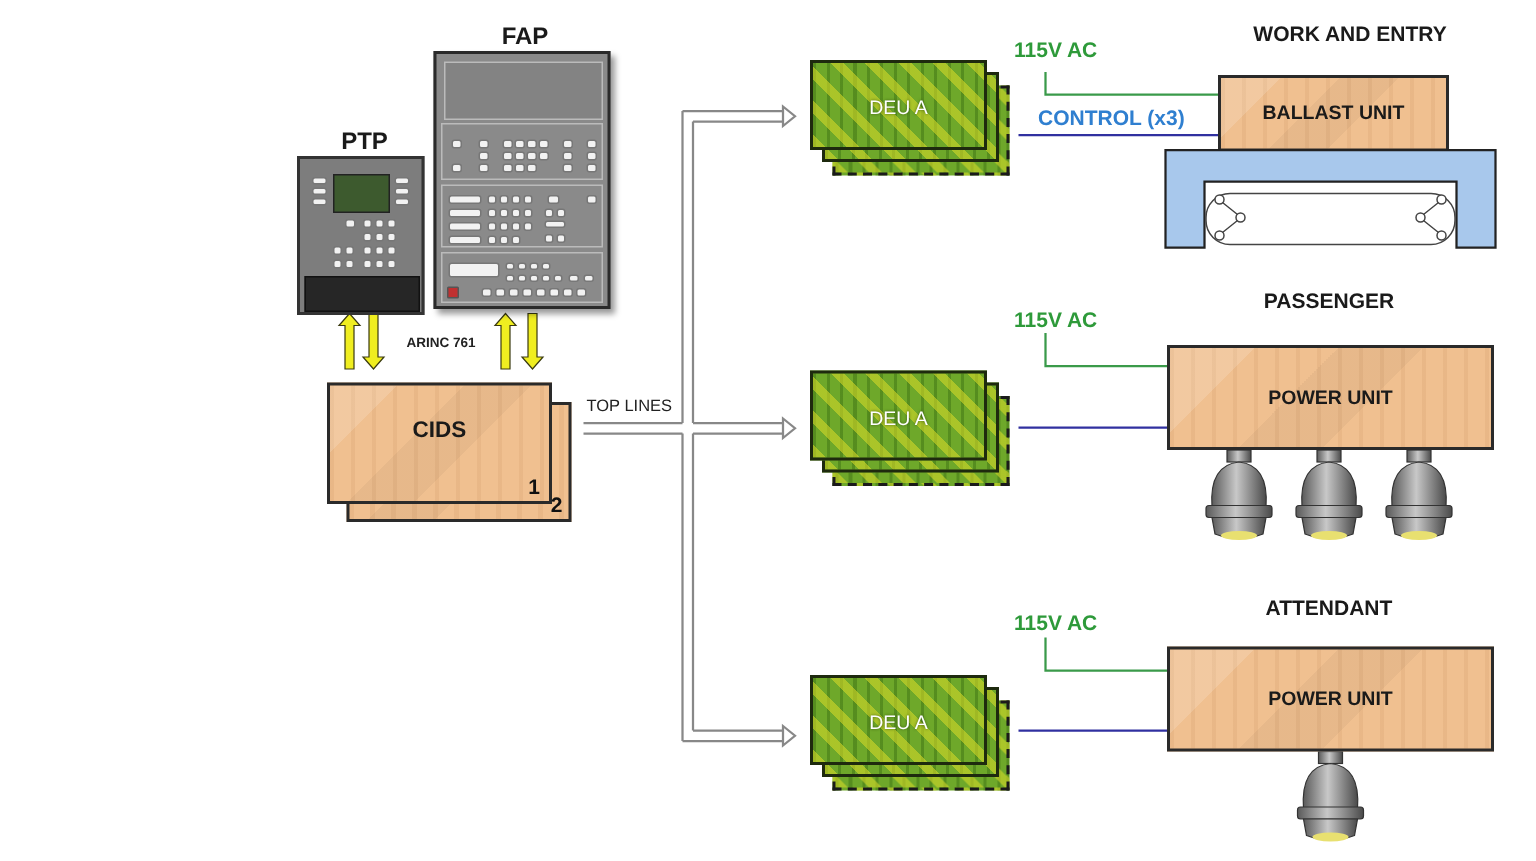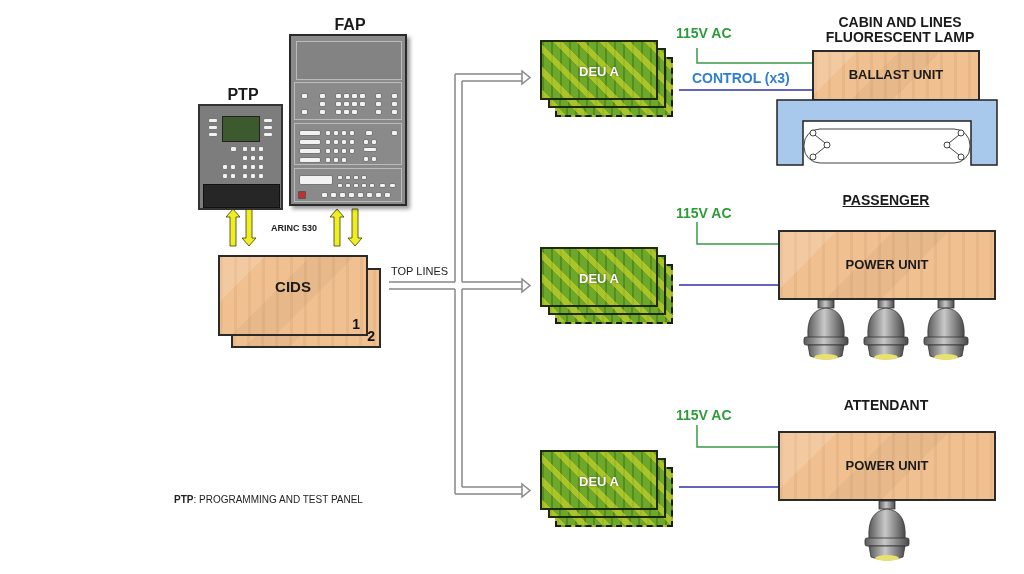--- a/index.html
+++ b/index.html
@@ -9,21 +9,21 @@
   .green{color:#2e9a3a;font-weight:bold;font-size:14px;}
   .blue{color:#2f7fd0;font-weight:bold;font-size:14px;}
   .pcb-tan{background:
       linear-gradient(135deg,rgba(255,255,255,0.15) 0 20%,transparent 20% 40%,rgba(0,0,0,0.04) 40% 60%,transparent 60%),
       repeating-linear-gradient(90deg,rgba(180,120,70,0.12) 0 3px,transparent 3px 14px),
       #f0c090;border:2px solid #2a2a2a;box-sizing:border-box;}
   .pcb-green{background:
       repeating-linear-gradient(45deg,rgba(220,220,40,0.55) 0 6px,transparent 6px 16px),
       repeating-linear-gradient(90deg,rgba(40,90,10,0.35) 0 2px,transparent 2px 9px),
       #6ea82a;border:2px solid #1e2a0e;box-sizing:border-box;}
-  .deu-text{color:#fff;font-weight:bold;font-size:13px;text-shadow:0 0 2px #3a5a10;}
+  .deu-text{color:#fff;font-weight:normal;font-size:13px;text-shadow:0 0 2px #3a5a10;}
   .btn{position:absolute;background:#f2f2f2;border:1px solid #777;border-radius:2px;box-sizing:border-box;}
   .panel{background:#7d7d7d;border:2px solid #333;box-sizing:border-box;}
   .legend-line{font-size:10px;color:#222;height:16px;line-height:16px;white-space:nowrap;}
   .legend-line b{font-weight:bold;}
 </style>
 </head>
 <body>
 
 <svg class="abs" style="left:0;top:0" width="1024" height="574">
 
@@ -174,21 +174,21 @@
     <div class="btn" style="left:35px;top:23px;width:7px;height:6px;"></div>
     <div class="btn" style="left:44px;top:23px;width:7px;height:6px;"></div>
     <div class="btn" style="left:53px;top:23px;width:7px;height:6px;"></div>
     <div class="btn" style="left:62px;top:23px;width:7px;height:6px;"></div>
     <div class="btn" style="left:71px;top:23px;width:7px;height:6px;"></div>
     <div class="btn" style="left:80px;top:23px;width:7px;height:6px;"></div>
     <div class="btn" style="left:89px;top:23px;width:7px;height:6px;"></div>
   </div>
 </div>
 
-<div class="abs" style="left:271px;top:223px;font-size:9px;font-weight:bold;color:#222;">ARINC 530</div>
+<div class="abs" style="left:271px;top:223px;font-size:9px;font-weight:bold;color:#222;">ARINC 761</div>
 
 <div class="abs pcb-tan" style="left:231px;top:268px;width:150px;height:80px;">
   <div class="abs" style="right:4px;bottom:2px;font-size:14px;font-weight:bold;color:#111;">2</div>
 </div>
 <div class="abs pcb-tan" style="left:218px;top:255px;width:150px;height:81px;">
   <div class="abs lbl" style="left:0;top:22px;width:100%;font-size:15px;">
     <div>CIDS</div>
   </div>
   <div class="abs" style="right:6px;bottom:2px;font-size:14px;font-weight:bold;color:#111;">1</div>
 </div>
@@ -212,45 +212,44 @@
   <div class="abs pcb-green" style="left:15px;top:17px;width:118px;height:60px;border:2px dashed #1a1a1a;"></div>
   <div class="abs pcb-green" style="left:8px;top:8px;width:118px;height:60px;"></div>
   <div class="abs pcb-green" style="left:0;top:0;width:118px;height:60px;">
     <div class="abs deu-text" style="left:0;top:22px;width:100%;text-align:center;">DEU A</div>
   </div>
 </div>
 
 <div class="abs green" style="left:676px;top:25px;">115V AC</div>
 <div class="abs blue" style="left:692px;top:70px;">CONTROL (x3)</div>
 <div class="abs lbl" style="left:800px;top:15px;width:200px;font-size:14px;">
-  <div>CABIN AND LINES</div>
-  <div>FLUORESCENT LAMP</div>
-</div>
-<div class="abs pcb-tan" style="left:812px;top:50px;width:168px;height:51px;">
+  <div>WORK AND ENTRY</div>
+</div>
+<div class="abs pcb-tan" style="left:812px;top:50px;width:154px;height:51px;">
   <div class="abs lbl" style="left:0;top:16px;width:100%;font-size:13px;">BALLAST UNIT</div>
 </div>
 <svg class="abs" style="left:776px;top:99px" width="222" height="70">
   <path d="M1 1 H221 V66 H195 V22 H27 V66 H1 Z" fill="#a8c8ec" stroke="#222" stroke-width="1.5"></path>
   <rect x="28" y="30" width="166" height="34" rx="16" fill="#fff" stroke="#444" stroke-width="1"></rect>
   <g fill="#fff" stroke="#444" stroke-width="1">
     <circle cx="37" cy="34" r="3"></circle>
       <circle cx="37" cy="58" r="3"></circle>
       <circle cx="51" cy="46" r="3"></circle>
     <path d="M39 36 L49 44 M39 56 L49 48" fill="none"></path>
   </g>
   <g fill="#fff" stroke="#444" stroke-width="1">
     <circle cx="185" cy="34" r="3"></circle>
       <circle cx="185" cy="58" r="3"></circle>
       <circle cx="171" cy="46" r="3"></circle>
     <path d="M183 36 L173 44 M183 56 L173 48" fill="none"></path>
   </g>
 </svg>
 
 <div class="abs green" style="left:676px;top:205px;">115V AC</div>
-<div class="abs lbl" style="left:786px;top:193px;width:200px;font-size:14px;text-decoration:underline;">
+<div class="abs lbl" style="left:786px;top:193px;width:200px;font-size:14px;">
   <div>PASSENGER</div>
 </div>
 <div class="abs pcb-tan" style="left:778px;top:230px;width:218px;height:70px;">
   <div class="abs lbl" style="left:0;top:26px;width:100%;font-size:13px;">POWER UNIT</div>
 </div>
 <div id="lamps-reading">
     <div class="abs" style="left: 798px; top: 300px;"><svg width="56" height="64">
         <defs>
           <linearGradient id="lg" x1="0" x2="1">
             <stop offset="0" stop-color="#5a5a5a"></stop>
@@ -312,14 +311,13 @@
         </defs>
         <rect x="20" y="0" width="16" height="8" fill="url(#lg)" stroke="#333" stroke-width="0.8"></rect>
         <path d="M10 38 Q8 10 28 8 Q48 10 46 38 Z" fill="url(#lg)" stroke="#333" stroke-width="0.8"></path>
         <rect x="6" y="37" width="44" height="8" rx="2" fill="url(#lg)" stroke="#333" stroke-width="0.8"></rect>
         <path d="M10 45 H46 L44 56 Q28 62 12 56 Z" fill="url(#lg)" stroke="#333" stroke-width="0.8"></path>
         <ellipse cx="28" cy="57" rx="12" ry="3" fill="#e8e070"></ellipse>
       </svg></div>
   </div>
 
 <div class="abs" style="left:174px;top:492px;">
-  <div class="legend-line"><b>PTP</b><span>:</span><span> PROGRAMMING AND TEST PANEL</span></div>
 </div>
 
 </body></html>

